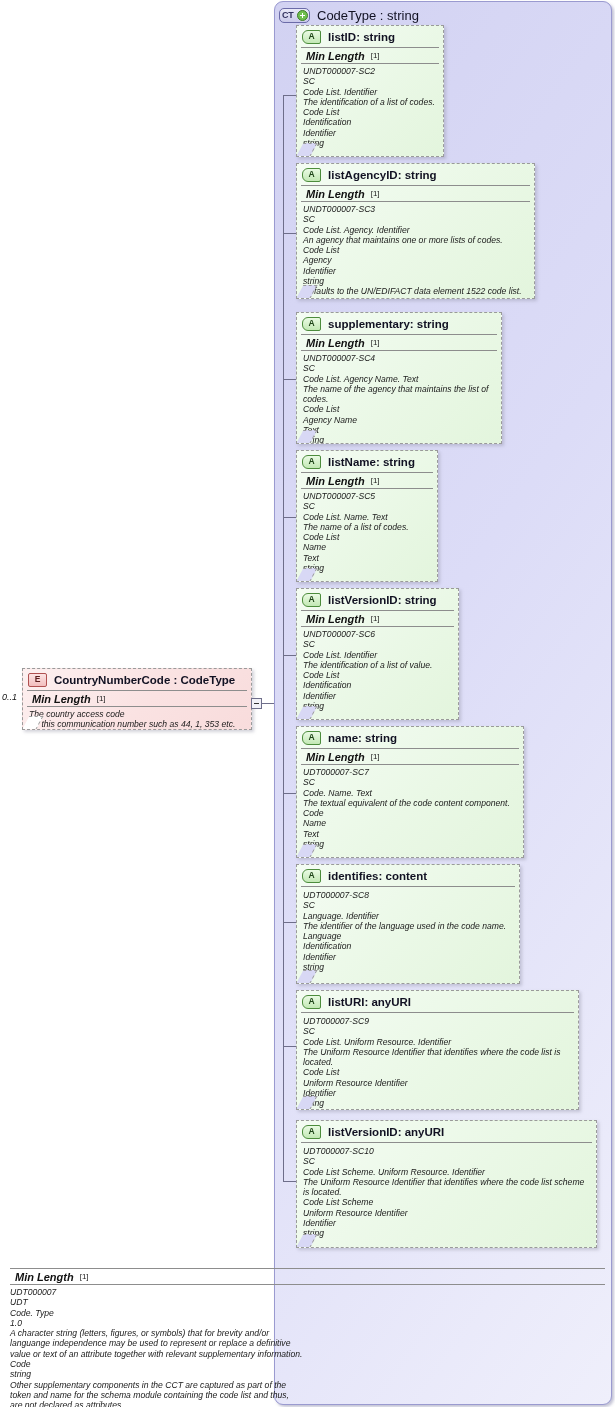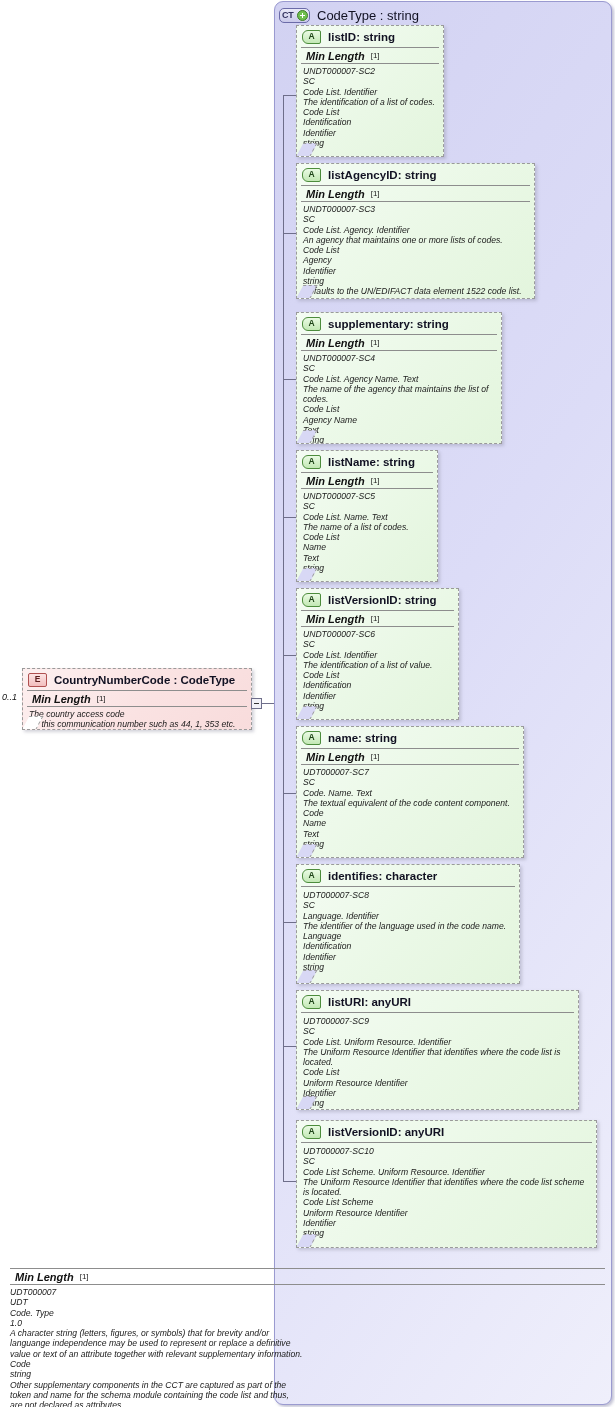--- a/index.html
+++ b/index.html
@@ -416,21 +416,21 @@
 Name
 Text
 string</div>
 </div>
 
 <div class="node" style="left:296px; top:864px; width:224px; height:120px;">
   <div class="node-head">
     <span class="a-badge">
         <span>A</span>
       </span>
-    <span class="node-name"><span>identifies</span><span class="gap"> </span><span>: character</span></span>
+    <span class="node-name"><span>identifies</span><span class="gap"> </span><span>: content</span></span>
   </div>
   <div style="border-top:1px solid #8d8d8d; margin:0 4px;"></div>
   <div class="node-doc noborder">UDT000007-SC8
 SC
 Language. Identifier
 The identifier of the language used in the code name.
 Language
 Identification
 Identifier
 string</div>

